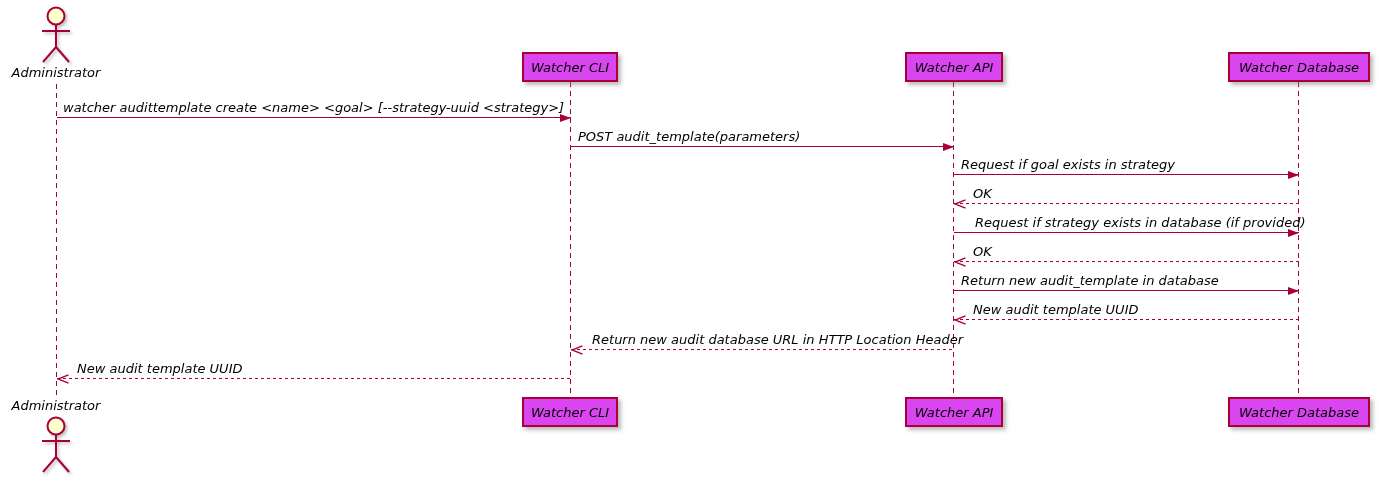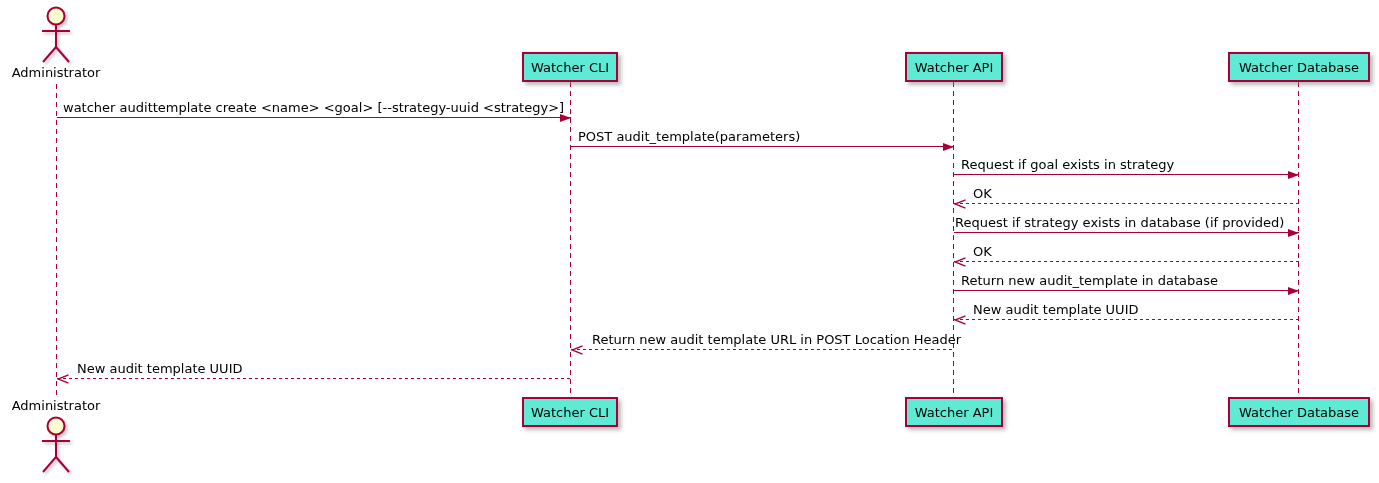--- a/index.html
+++ b/index.html
@@ -3,30 +3,31 @@
 <meta charset="utf-8">
 <style>
   html,body{margin:0;padding:0;background:#ffffff;}
   #canvas{
     position:relative;
     width:1379px;height:483px;
     background:#ffffff;
     font-family:"DejaVu Sans","Liberation Sans",sans-serif;
     font-size:13px;color:#000;
     overflow:hidden;
+    font-style:italic;
   }
   
   .lifeline{
     position:absolute;width:1px;
     background:repeating-linear-gradient(180deg,#A80036 0,#A80036 5px,transparent 5px,transparent 9px);
   }
   
   .pbox{
     position:absolute;height:30px;box-sizing:border-box;
-    background:#5eead4;border:2px solid #A80036;
+    background:#d946ef;border:2px solid #A80036;
     box-shadow:3px 3px 4px rgba(130,130,130,0.55);
     display:flex;align-items:center;justify-content:center;
     white-space:nowrap;
   }
   
   .actor-svg{position:absolute;filter:drop-shadow(2.5px 2.5px 1.5px rgba(130,130,130,0.5));}
   .actor-label{position:absolute;width:120px;text-align:center;white-space:nowrap;}
   
   .msg{position:absolute;height:18px;}
   .msg-label{position:absolute;bottom:3px;white-space:nowrap;}
@@ -108,21 +109,21 @@
 
   <div class="msg" style="left:954px;top:186px;width:345px;">
     <span class="msg-label" style="left:19px;">OK</span>
     <div class="msg-line dashed"></div>
     <svg class="arrow-left" viewBox="0 0 12 10">
         <path d="M11.5,0.8 L1,5 L11.5,9.2" stroke="#A80036" stroke-width="1.4" fill="none"></path>
       </svg>
   </div>
 
   <div class="msg" style="left:954px;top:215px;width:345px;">
-    <span class="msg-label" style="left:1px;">Request if strategy exists in database (if provided)</span>
+    <span class="msg-label" style="left:21px;">Request if strategy exists in database (if provided)</span>
     <div class="msg-line solid"></div>
     <div class="arrow-right"></div>
   </div>
 
   <div class="msg" style="left:954px;top:244px;width:345px;">
     <span class="msg-label" style="left:19px;">OK</span>
     <div class="msg-line dashed"></div>
     <svg class="arrow-left" viewBox="0 0 12 10">
         <path d="M11.5,0.8 L1,5 L11.5,9.2" stroke="#A80036" stroke-width="1.4" fill="none"></path>
       </svg>
@@ -136,21 +137,21 @@
 
   <div class="msg" style="left:954px;top:302px;width:345px;">
     <span class="msg-label" style="left:19px;">New audit template UUID</span>
     <div class="msg-line dashed"></div>
     <svg class="arrow-left" viewBox="0 0 12 10">
         <path d="M11.5,0.8 L1,5 L11.5,9.2" stroke="#A80036" stroke-width="1.4" fill="none"></path>
       </svg>
   </div>
 
   <div class="msg" style="left:571px;top:332px;width:383px;">
-    <span class="msg-label" style="left:21px;">Return new audit template URL in POST Location Header</span>
+    <span class="msg-label" style="left:21px;">Return new audit database URL in HTTP Location Header</span>
     <div class="msg-line dashed"></div>
     <svg class="arrow-left" viewBox="0 0 12 10">
         <path d="M11.5,0.8 L1,5 L11.5,9.2" stroke="#A80036" stroke-width="1.4" fill="none"></path>
       </svg>
   </div>
 
   <div class="msg" style="left:57px;top:361px;width:514px;">
     <span class="msg-label" style="left:20px;">New audit template UUID</span>
     <div class="msg-line dashed"></div>
     <svg class="arrow-left" viewBox="0 0 12 10">

